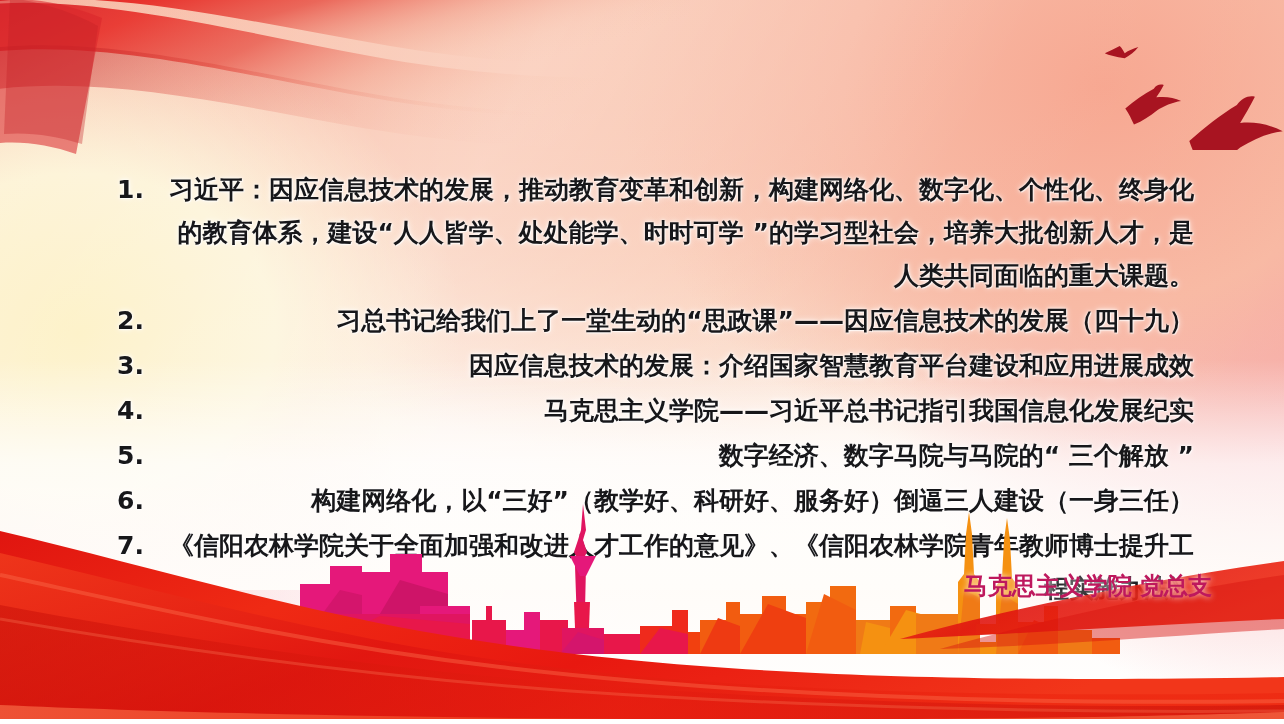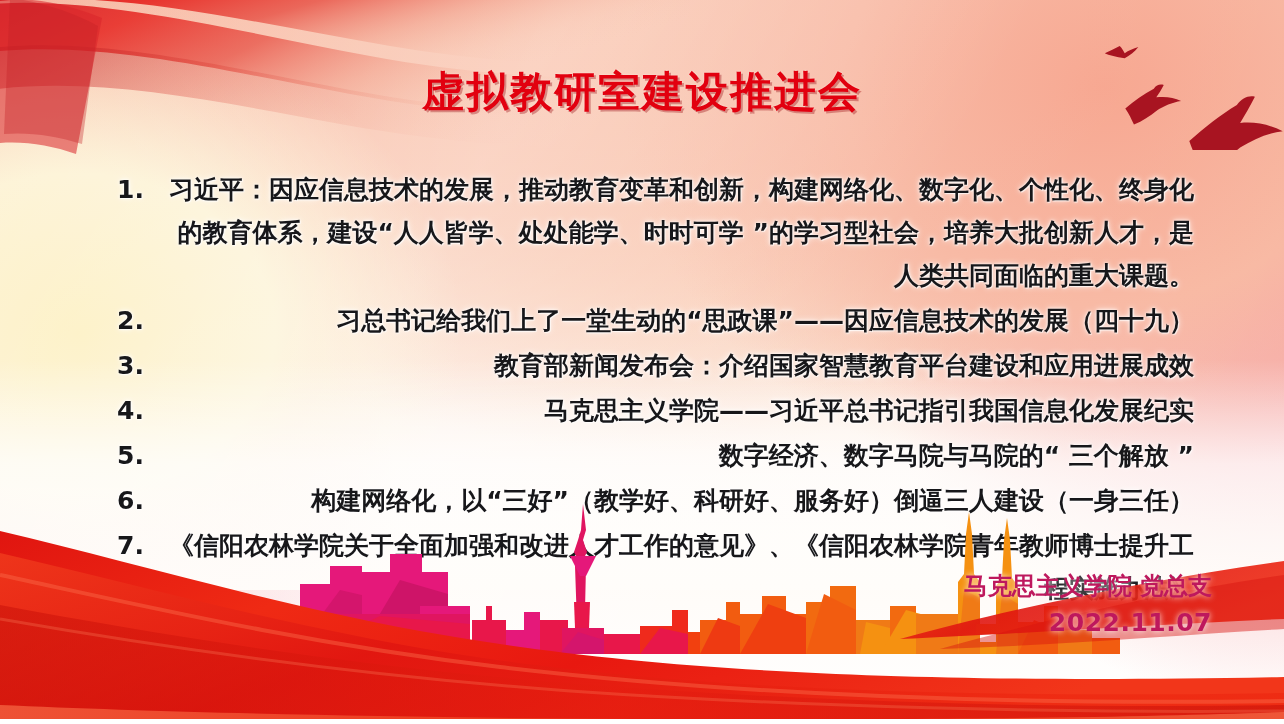--- a/index.html
+++ b/index.html
@@ -119,34 +119,33 @@
 
         <path d="M0,40 C14,28 30,16 46,8 C50,2 56,0 62,2 C58,10 54,16 50,22 C64,20 78,22 90,28 C76,30 62,36 50,44 C40,52 28,60 14,66 C10,58 6,48 0,40 Z" transform="scale(0.62) translate(115,135)"></path>
 
         <path d="M0,40 C14,28 30,16 46,8 C50,2 56,0 62,2 C58,10 54,16 50,22 C64,20 78,22 90,28 C76,30 62,36 50,44 C40,52 28,60 14,66 C10,58 6,48 0,40 Z" transform="scale(0.58) translate(135,330)"></path>
 
         <path d="M0,52 C18,36 38,20 58,8 C64,0 72,-4 80,-2 C74,10 68,20 62,30 C80,28 98,32 114,40 C96,42 78,50 62,60 C50,70 34,80 16,88 C10,76 4,64 0,52 Z" transform="scale(0.82) translate(165,120)"></path>
       </g>
     </svg>
   </div>
 
-  <div class="title">虚拟教研室建设推进会</div>
 
   <div class="list">
     <div class="li">
       <span class="li-num">1.</span>
       <span class="li-txt">习近平：因应信息技术的发展，推动教育变革和创新，构建网络化、数字化、个性化、终身化的教育体系，建设“人人皆学、处处能学、时时可学 ”的学习型社会，培养大批创新人才，是人类共同面临的重大课题。</span>
     </div>
     <div class="li">
       <span class="li-num">2.</span>
       <span class="li-txt">习总书记给我们上了一堂生动的“思政课”——因应信息技术的发展（四十九）</span>
     </div>
     <div class="li">
       <span class="li-num">3.</span>
-      <span class="li-txt">教育部新闻发布会：介绍国家智慧教育平台建设和应用进展成效</span>
+      <span class="li-txt">因应信息技术的发展：介绍国家智慧教育平台建设和应用进展成效</span>
     </div>
     <div class="li">
       <span class="li-num">4.</span>
       <span class="li-txt">马克思主义学院——习近平总书记指引我国信息化发展纪实</span>
     </div>
     <div class="li">
       <span class="li-num">5.</span>
       <span class="li-txt">数字经济、数字马院与马院的“ 三个解放 ”</span>
     </div>
     <div class="li">
@@ -262,16 +261,15 @@
       <path d="M0,66 C140,96 300,134 500,158 C720,184 980,196 1284,192" stroke="#fa6a4a" stroke-width="4" fill="none" opacity="0.45"></path>
       <path d="M0,110 C160,138 350,166 570,182 C800,198 1060,204 1284,202" stroke="#fa7a58" stroke-width="3" fill="none" opacity="0.32"></path>
 
       <path d="M0,196 C220,206 560,212 900,210 C1080,209 1200,206 1284,203 L1284,215 L0,215 Z" fill="url(#rb4)"></path>
     </svg>
   </div>
   <div class="bottom-white"></div>
 
   <div class="sig">
     <div>马克思主义学院 党总支</div>
-    <div class="sig-date">2022.11.07</div>
   </div>
 
 </div>
 
 </body></html>

